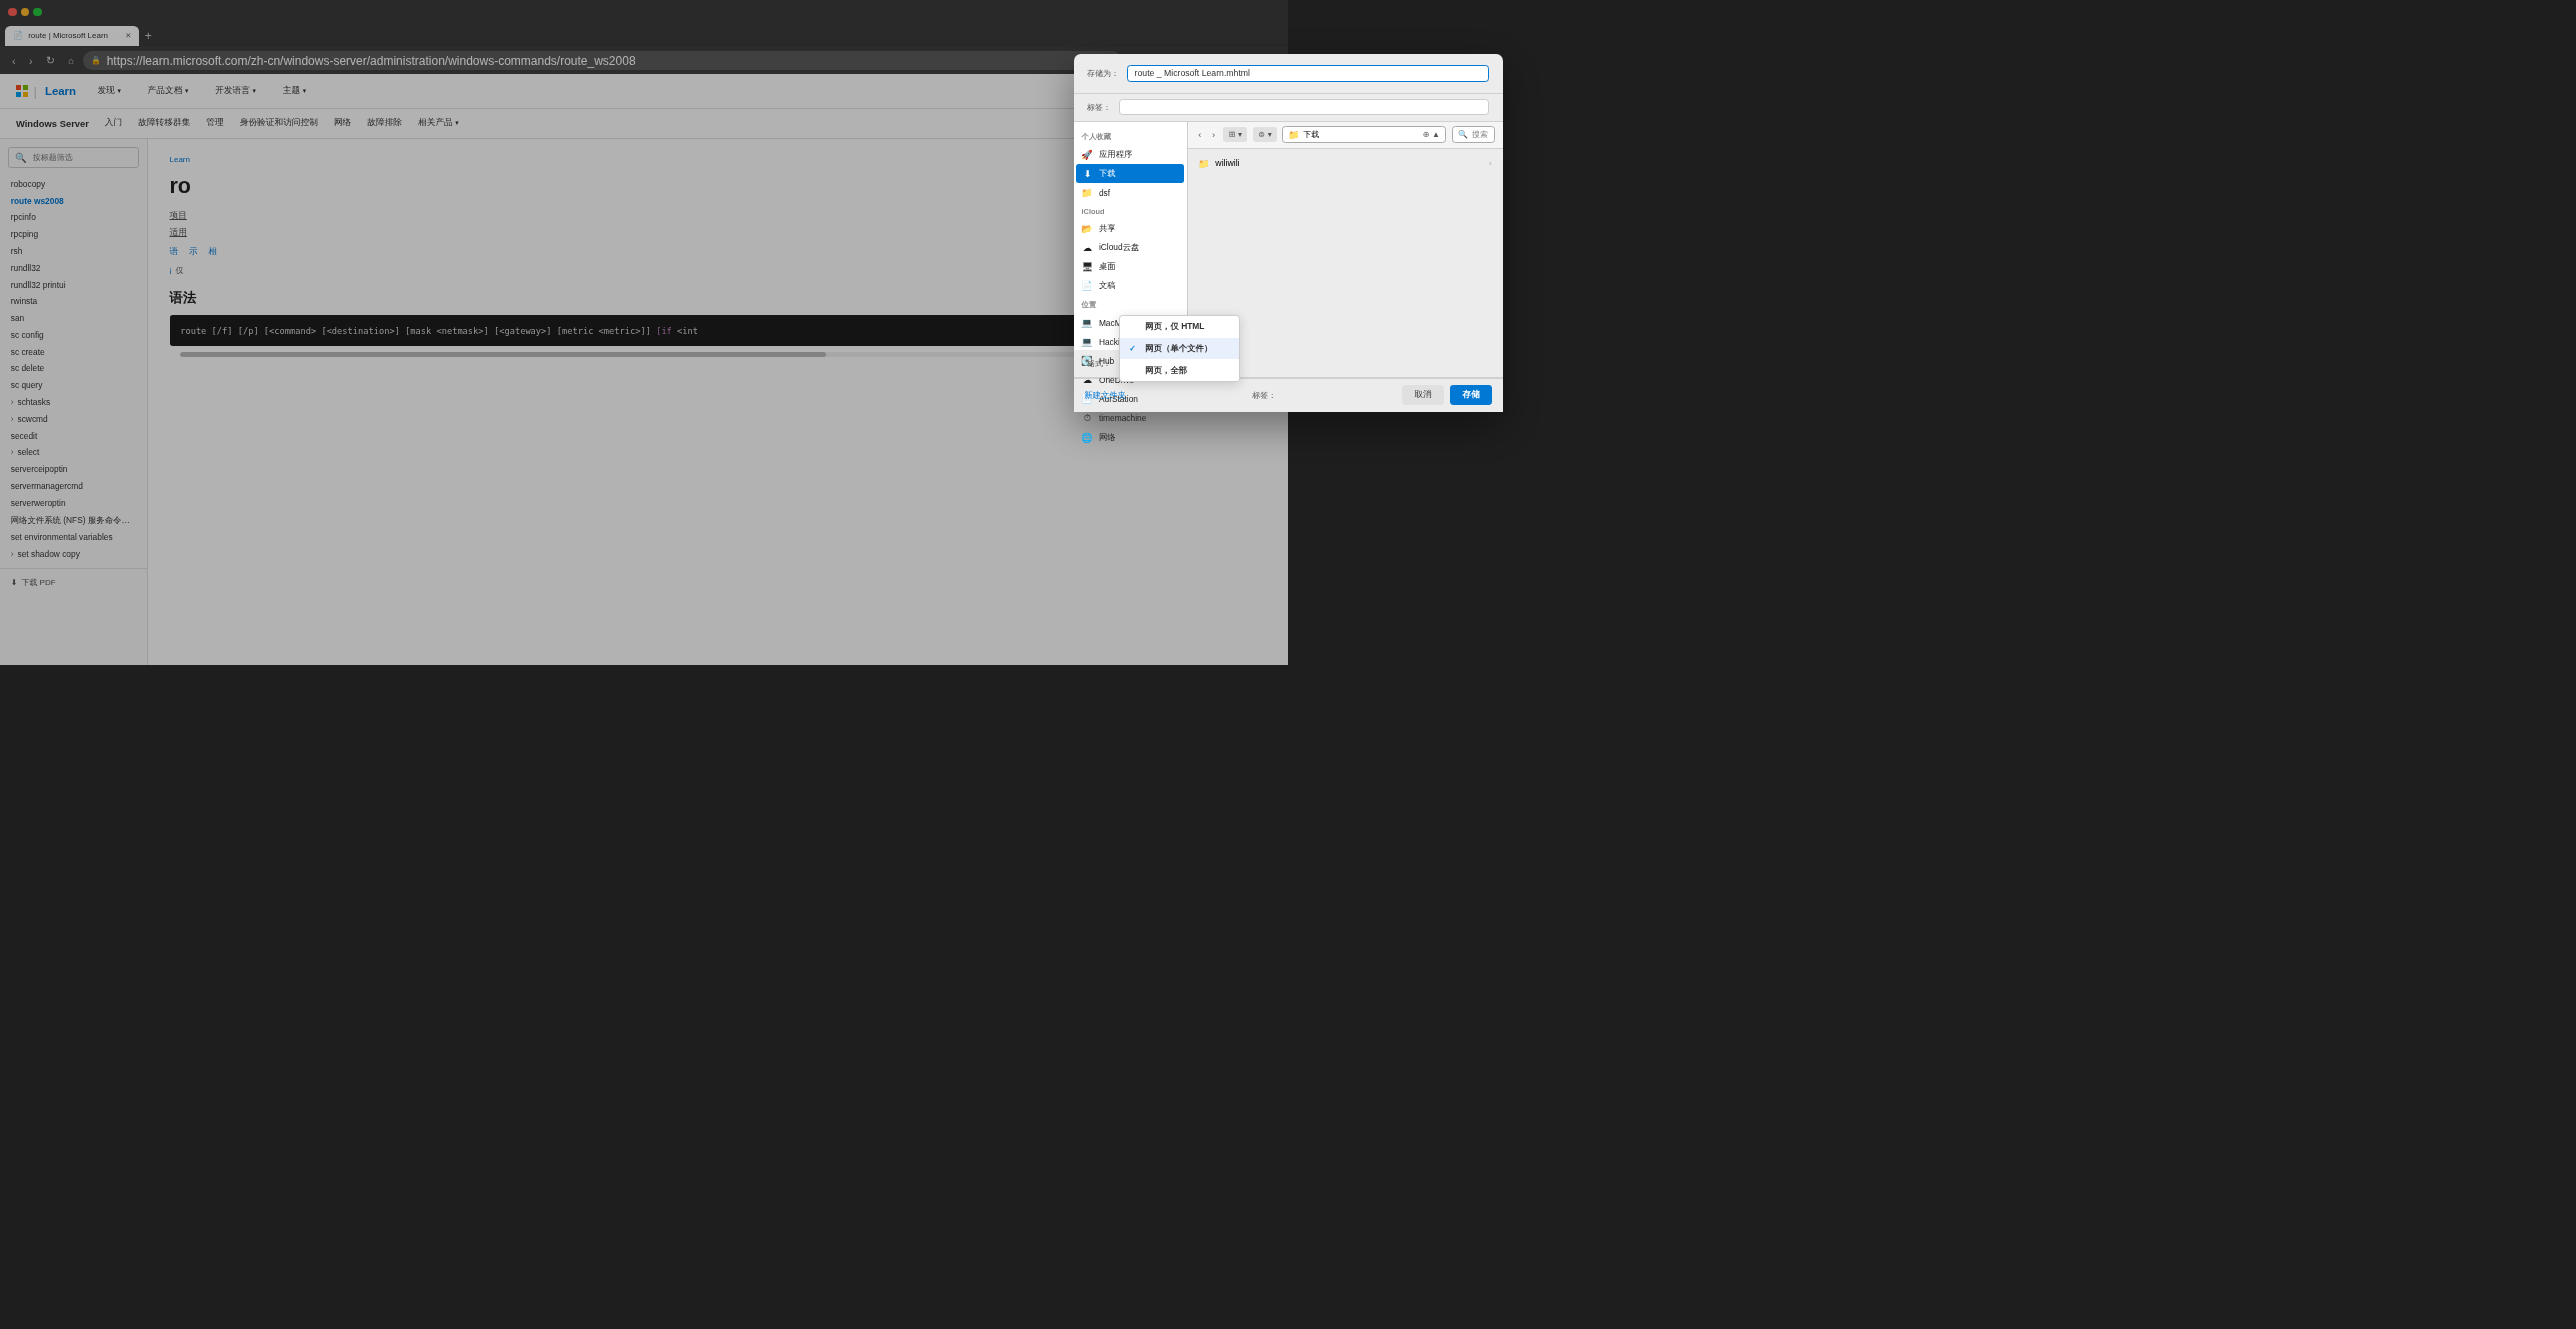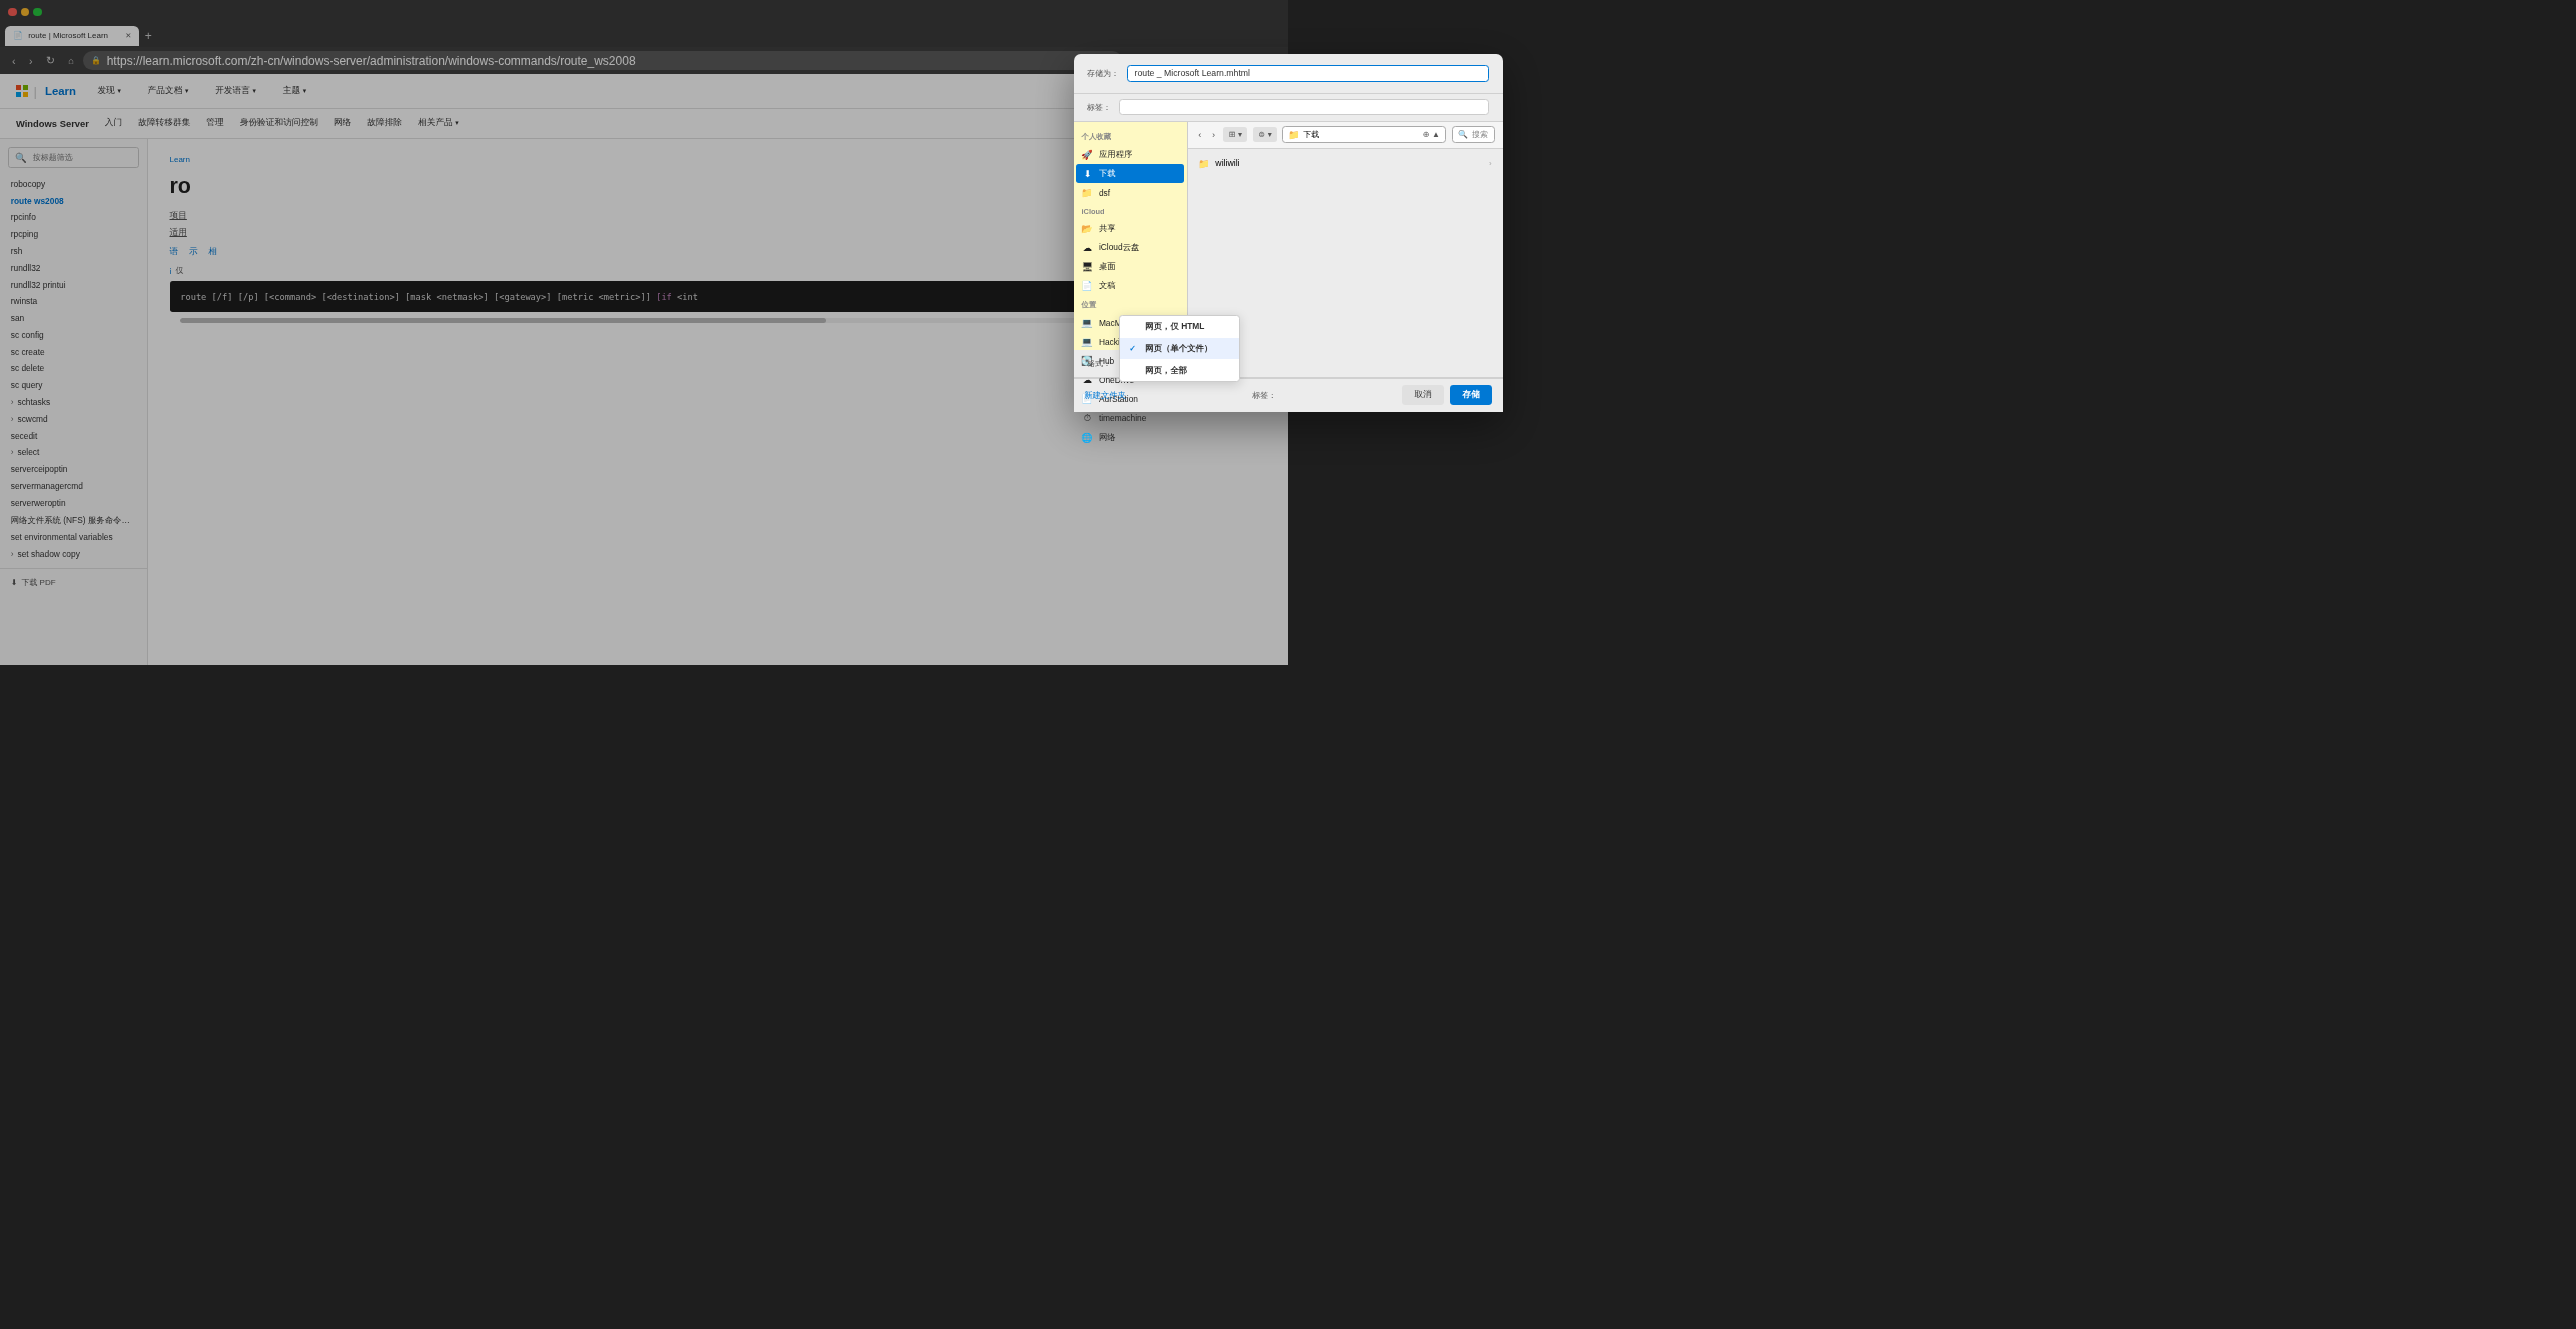--- a/index.html
+++ b/index.html
@@ -261,21 +261,21 @@
       flex: 1;
       border: 0.7px solid #ccc;
       border-radius: 3.4px;
       padding: 2px 5.4px;
       font-size: 8.7px;
       background: #fff;
     }
     .dialog-body { display: flex; height: 228px; }
     .dialog-sidebar {
       width: 114px;
-      background: #fef9c3;
+      background: #ffffff;
       border-right: 0.7px solid #ccc;
       padding: 5.4px 0;
       flex-shrink: 0;
     }
     .ds-section-title { font-size: 7.4px; color: #888; padding: 5.4px 8px 2.7px; font-weight: 600; }
     .ds-item {
       display: flex;
       align-items: center;
       gap: 5.4px;
       padding: 4px 8px;
@@ -559,20 +559,21 @@
           <span style="cursor:pointer;">相</span>
         </div>
 
         <div style="margin: 5.4px 0; font-size: 8px; color: #555;">
           <span style="display:flex; align-items:center; gap:4px;">
             <span style="color:#0078d4;">ℹ</span>
             <span>仅</span>
           </span>
         </div>
 
+        <div class="section-title">语法</div>
         <div class="code-block">
           <span>route [/f] [/p] [&lt;command&gt; [&lt;destination&gt;] [mask &lt;netmask&gt;] [&lt;gateway&gt;] [metric &lt;metric&gt;]]  </span><span class="code-kw">[if</span><span> &lt;int</span>
         </div>
         <div class="scrollbar-area">
           <div class="scrollbar-thumb"></div>
         </div>
 
       </div>
     </div>
   </div>

